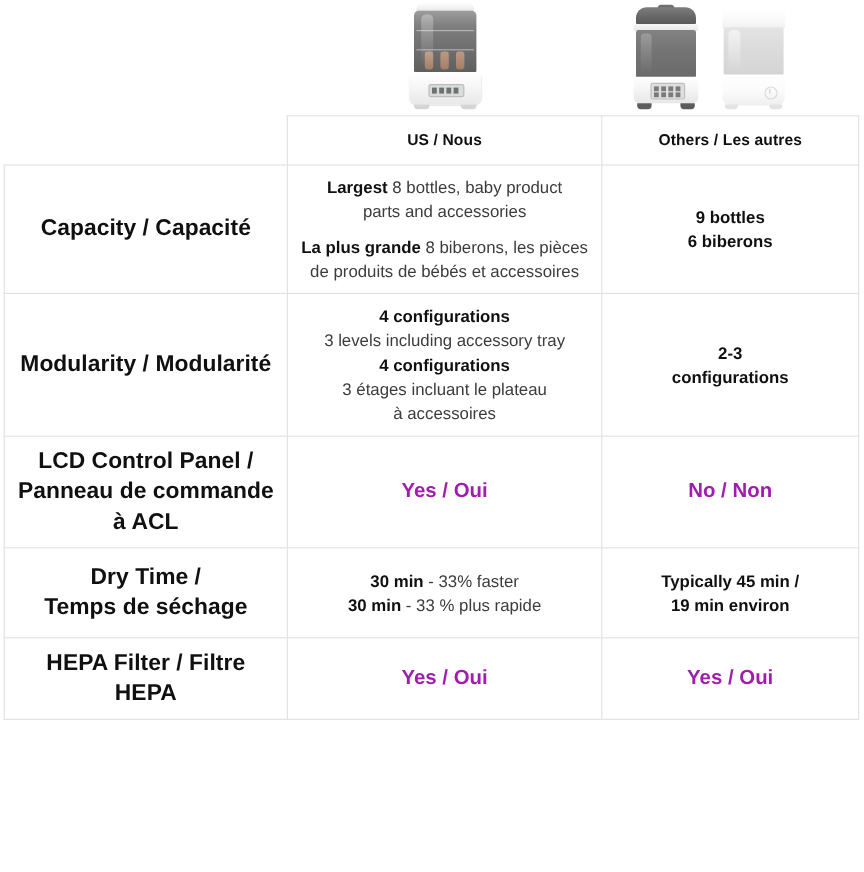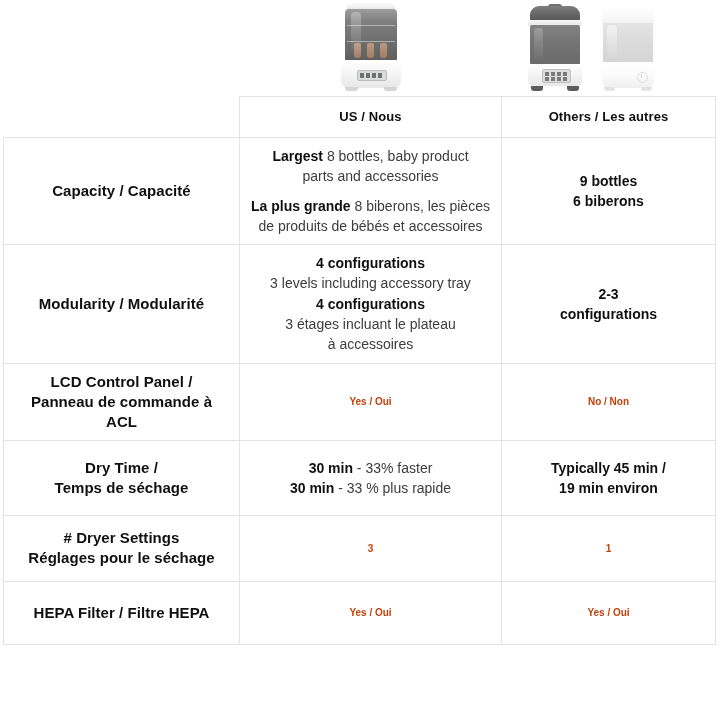--- a/index.html
+++ b/index.html
@@ -206,28 +206,28 @@
   }
   .hdr .hcell {
     font-weight: bold;
     font-size: 13px;
     letter-spacing: .1px;
     color: #101010;
   }
 
   .feature {
     font-weight: bold;
-    font-size: 15px;
+    font-size: 19px;
     color: #101010;
     letter-spacing: .05px;
   }
   .val {
     font-weight: bold;
-    font-size: 10px;
-    color: #c2410c;
+    font-size: 17px;
+    color: #a21caf;
   }
 
   .cell-lines > div { display: block; }
   .cell-lines .gap { height: 9px; }
   .b  { font-weight: bold; color: #101010; }
   .r  { font-weight: normal; color: #3c3c3c; }
   .line-14 { font-size: 14px;   line-height: 1.45; }
 
   .rh-cap   { height: 106px; }
   .rh-mod   { height: 104px; }
@@ -366,28 +366,20 @@
         <td class="cell-lines">
           <div class="line-14"><span class="b">30 min</span><span class="r">  - 33% faster</span></div>
           <div class="line-14"><span class="b">30 min</span><span class="r">  - 33 % plus rapide</span></div>
         </td>
         <td class="cell-lines">
           <div class="line-14"><span class="b">Typically 45 min /</span></div>
           <div class="line-14"><span class="b">19 min environ</span></div>
         </td>
       </tr>
 
-      <tr class="rh-set">
-        <td class="feature">
-          <div># Dryer Settings</div>
-          <div>Réglages pour le séchage</div>
-        </td>
-        <td class="val">3</td>
-        <td class="val">1</td>
-      </tr>
 
       <tr class="rh-hepa">
         <td class="feature">HEPA Filter / Filtre HEPA</td>
         <td class="val">Yes / Oui</td>
         <td class="val">Yes / Oui</td>
       </tr>
 
     </tbody>
   </table>
 

